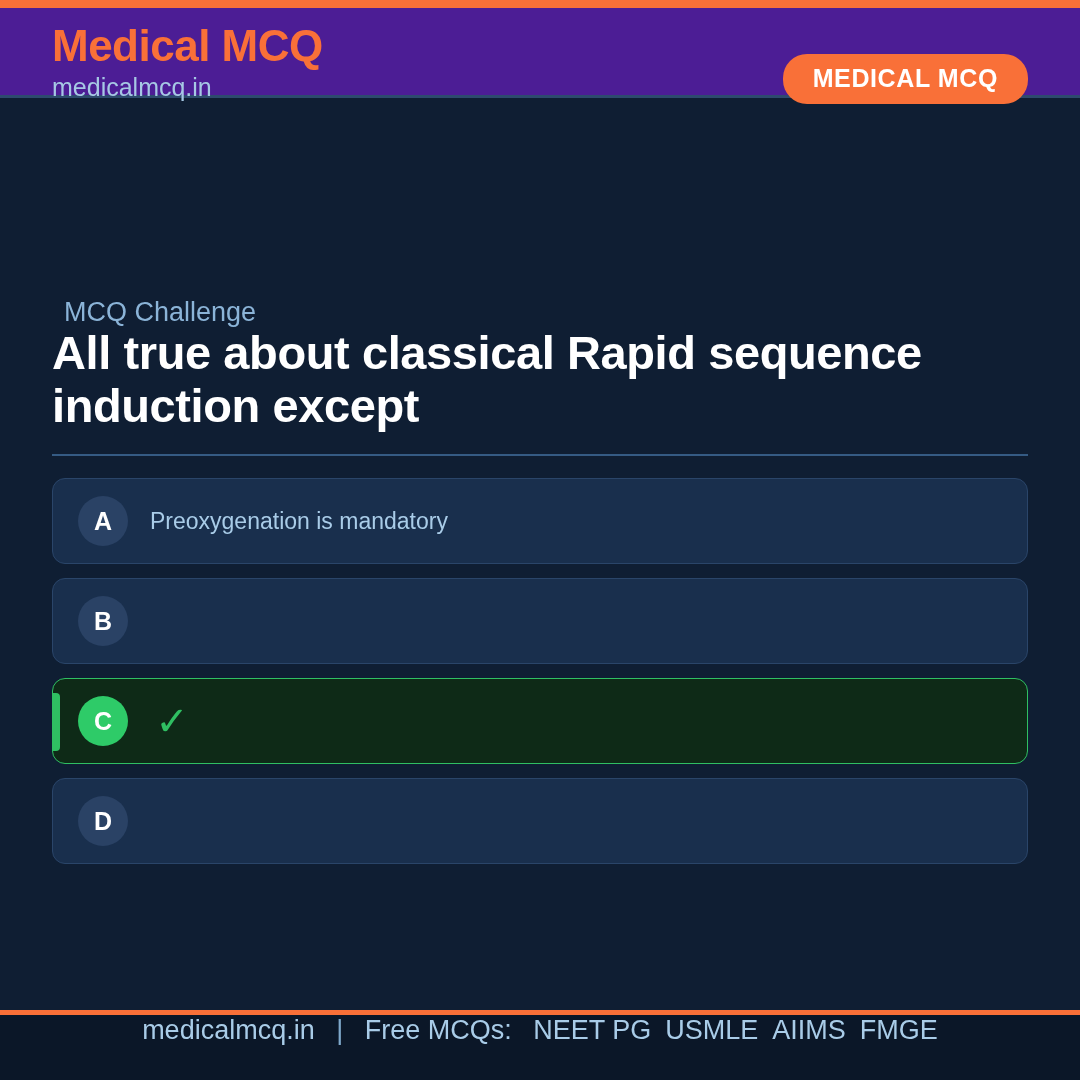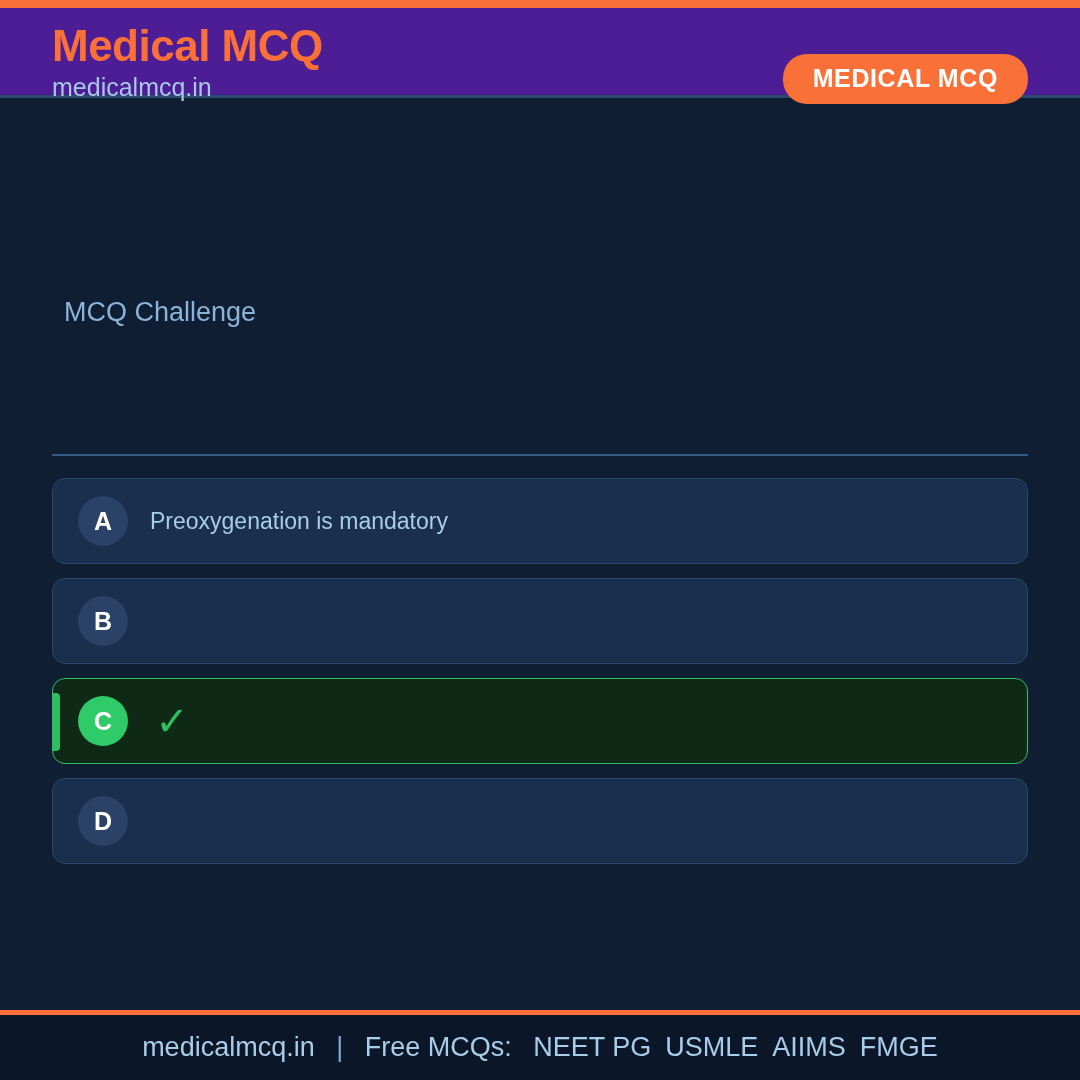--- a/index.html
+++ b/index.html
@@ -128,21 +128,21 @@
   .option.correct .tick {
     font-size:40px; color:#2fbf62; line-height:1;
   }
 
   
   .footer {
     position:absolute; left:0; bottom:0;
     width:1080px; height:70px;
     background:#0b1728;
     border-top:5px solid #f97038;
-    display:flex; align-items:center; justify-content:center;
+    display:flex; align-items:flex-start; justify-content:center;
   }
   .footer-text {
     font-size:27px; color:#a9cce8;
     white-space:nowrap;
   }
   .footer-sep { padding:0 14px; color:#7fa9cc; }
   .footer-exam { padding-left:14px; }
 </style>
 </head>
 <body>
@@ -152,20 +152,21 @@
 <div class="header">
   <div class="brand-block">
     <div class="brand-title">Medical MCQ</div>
     <div class="brand-sub">medicalmcq.in</div>
   </div>
   <div class="header-badge">MEDICAL MCQ</div>
 </div>
 
 <div class="main">
   <div class="kicker">MCQ Challenge</div>
+  <div class="question">All true about classical Rapid sequence induction except</div>
   <div class="divider"></div>
   <div class="options" id="options-list">
       <div class="option">
         <div class="badge">A</div>
         <div class="otext">Preoxygenation is mandatory</div>
         <div class="tick"></div>
       </div>
       <div class="option">
         <div class="badge">B</div>
         <div class="tick"></div>

